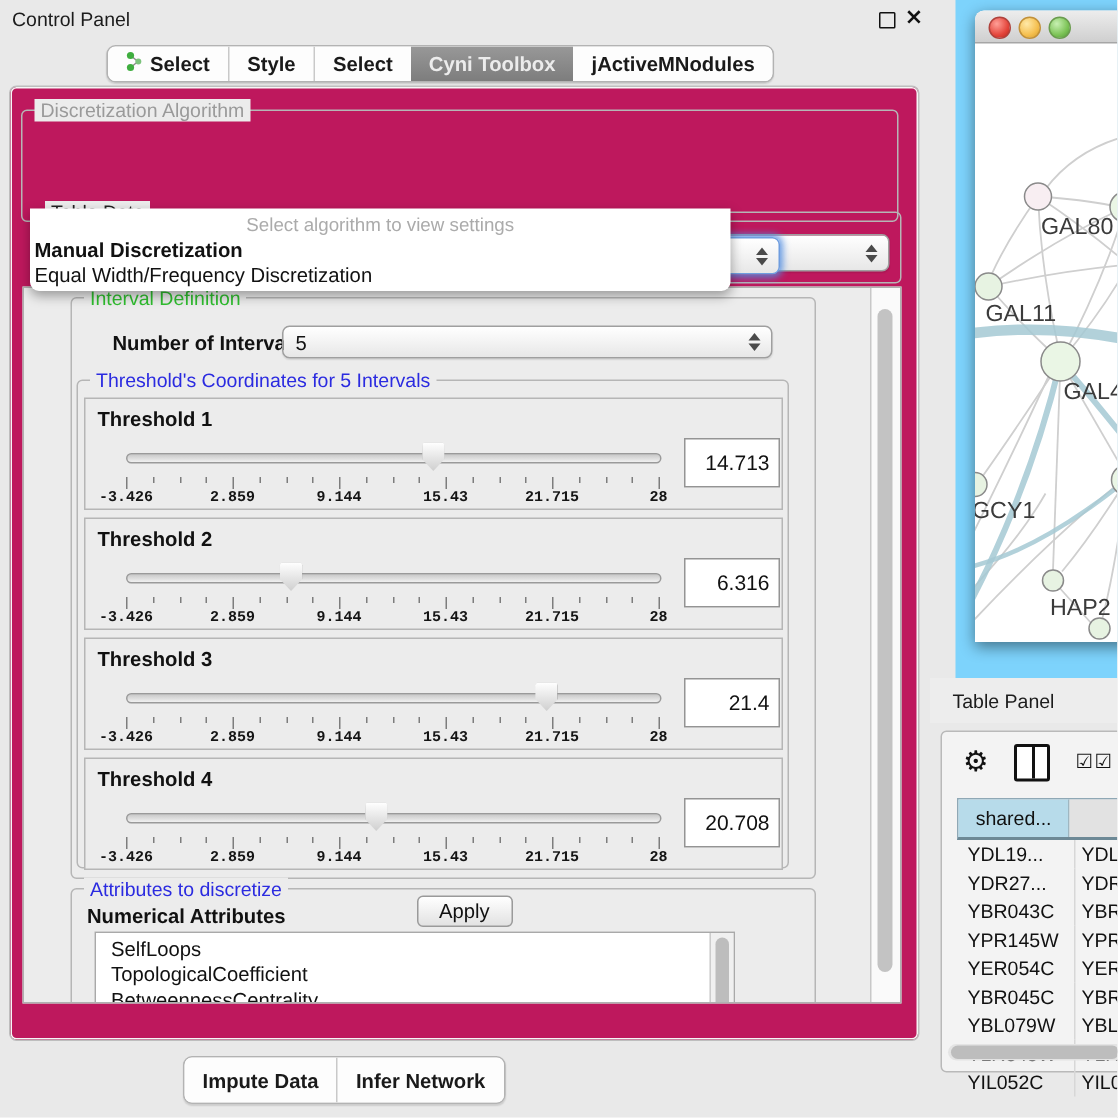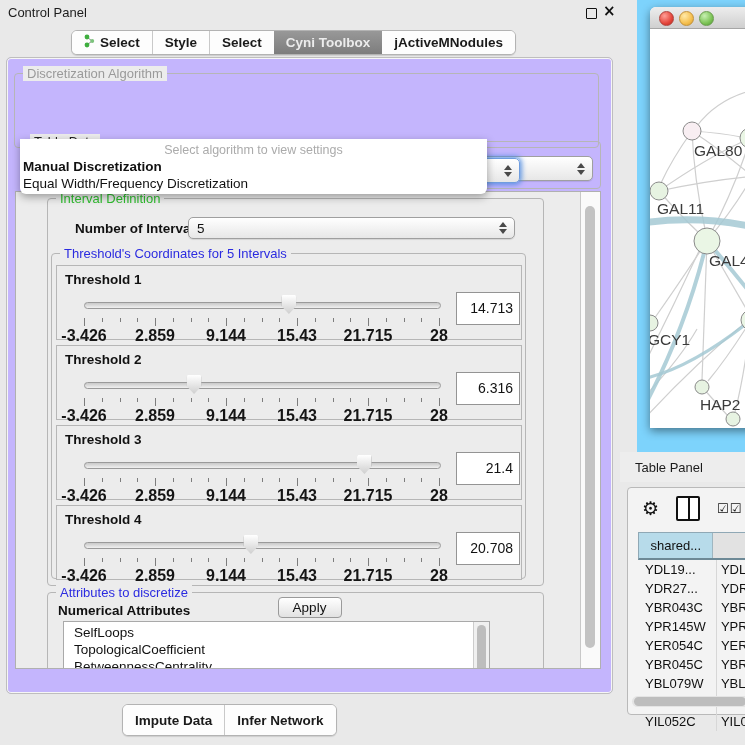--- a/index.html
+++ b/index.html
@@ -12,21 +12,21 @@
   .close-ic{position:absolute;left:603px;top:2px;font-size:15px;font-weight:bold;color:#111;font-family:"DejaVu Sans",sans-serif;}
   .tabrow{position:absolute;top:30px;height:25px;display:flex;align-items:stretch;}
   #top-tabs{left:71px;}
   #bottom-tabs{left:122px;top:704px;height:32px;}
   .tabgroup{display:flex;border:1px solid #b3b3b3;border-radius:6px;overflow:hidden;background:#fff;
             box-shadow:0 1px 1px rgba(0,0,0,.12);}
   .tab{display:flex;align-items:center;gap:5px;padding:0 12px;font-size:13.5px;font-weight:600;color:#1a1a1a;background:#fdfdfd;}
   .tab.plain + .tab.plain{border-left:1px solid #c9c9c9;}
   .tab.active{background:linear-gradient(#989898,#7d7d7d);color:#ececec;}
   .net-ic{width:11px;height:14px;}
-  .main-panel{position:absolute;left:6px;top:57px;width:605px;height:635px;background:#c4b5fd;
+  .main-panel{position:absolute;left:6px;top:57px;width:605px;height:635px;background:#be185d;
               border:1px solid #BEBEBE;border-radius:5px;box-shadow:inset 0 0 0 1px #f6f6f6;}
   .groupbox{position:absolute;border:1px solid #B6B6B6;border-radius:4px;}
   .gb-label{position:absolute;top:-8px;left:8px;background:#ECECEC;padding:0 4px;font-size:13px;}
   .gb-gray{color:#9a9a9a;}
   .gb-dark{color:#222;}
   .gb-green{color:#2FBE2F;}
   .gb-blue{color:#2B2BE0;}
   .combo{position:absolute;background:linear-gradient(#ffffff,#e7e7e7);border:1px solid #9f9f9f;border-radius:5px;
          font-size:14px;color:#111;display:flex;align-items:center;padding:0 8px;box-shadow:0 1px 1px rgba(0,0,0,.1);}
   .combo .arrows{position:absolute;right:7px;top:50%;transform:translateY(-50%);display:flex;flex-direction:column;gap:2px;}
@@ -50,21 +50,21 @@
   .thr-title{position:absolute;left:8px;top:6px;}
   .slider-zone{position:absolute;left:27px;top:28px;width:355px;}
   .track{position:absolute;left:0;top:8px;width:100%;height:5px;border:1px solid #9a9a9a;border-radius:4px;
          background:linear-gradient(#c9c9c9,#f0f0f0);}
   .thumb15{position:absolute;top:1px;width:15px;height:19px;transform:translateX(-50%);
            background:linear-gradient(#ffffff,#cfcfcf);filter:drop-shadow(0 0 1px #777);
            clip-path:polygon(8% 0,92% 0,100% 10%,100% 58%,50% 100%,0 58%,0 10%);}
   .tickrow{position:absolute;left:0;top:24px;width:100%;height:8px;}
   .tick{position:absolute;top:0;width:1px;background:#7d7d7d;}
   .labelrow{position:absolute;left:0;top:33px;width:100%;height:12px;}
-  .tick-label{position:absolute;transform:translateX(-50%);font-size:16px;font-weight:bold;color:#151515;white-space:nowrap;}
+  .tick-label{position:absolute;transform:translateX(-50%);font-size:10px;font-weight:bold;color:#151515;white-space:nowrap;font-family:Liberation Mono, monospace;}
   .thr-value{position:absolute;left:399px;top:26px;width:56px;height:31px;background:#fff;border:1px solid #949494;
              font-size:14px;color:#111;text-align:right;line-height:31px;padding-right:6px;}
   .listbox{position:absolute;left:15px;top:28px;width:425px;height:90px;background:#fff;border:1px solid #a9a9a9;overflow:hidden;}
   .list-item{font-size:13.5px;color:#111;padding:1px 0 1px 10px;height:15px;}
   .list-scroll{position:absolute;right:0;top:0;width:15px;height:100%;background:#f0f0f0;border-left:1px solid #ccc;}
   .list-scroll .thumb{position:absolute;left:3px;top:3px;width:9px;height:62px;background:#bdbdbd;border-radius:5px;}
   .apply-btn{position:absolute;left:50%;top:539px;transform:translateX(-50%);width:64px;height:21px;
              background:linear-gradient(#ffffff,#e2e2e2);border:1px solid #9a9a9a;border-radius:4px;
              font-family:"Liberation Sans",sans-serif;font-size:13.5px;color:#111;}
   

